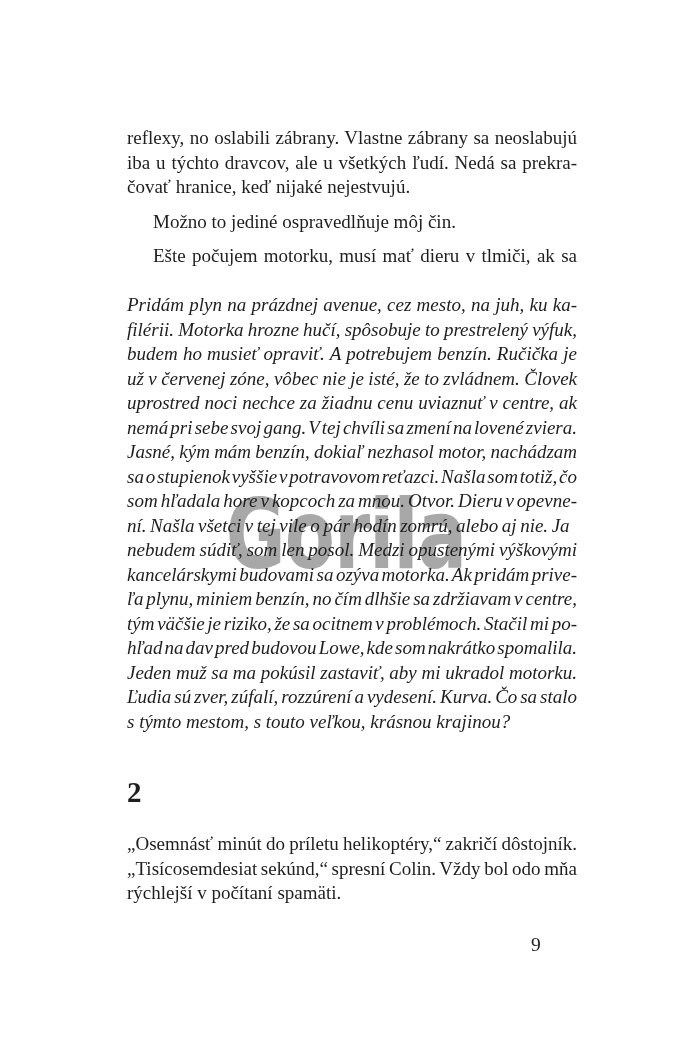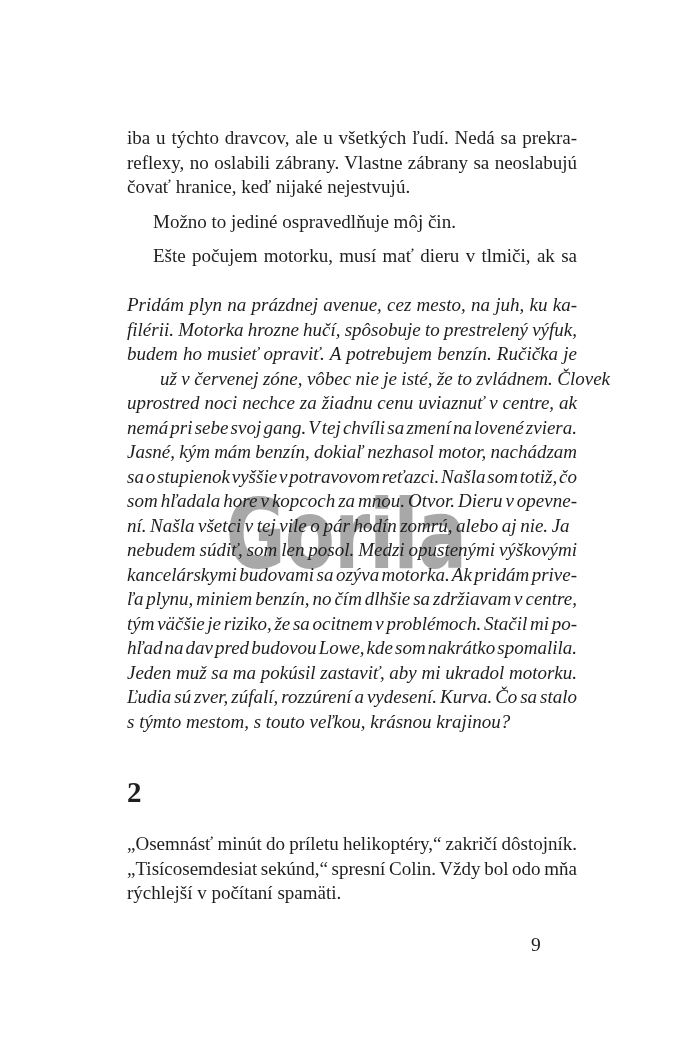--- a/index.html
+++ b/index.html
@@ -66,36 +66,36 @@
   }
 </style>
 </head>
 <body>
 
 <div id="book-page">
   <div id="watermark" style="color: rgb(168, 168, 168);">Gorila</div>
 
   <div id="text-block">
       <div class="paragraph roman">
+        <div class="line fit"><span style="word-spacing: 0.696429px;">reflexy, no oslabili zábrany. Vlastne zábrany sa neoslabujú</span></div>
         <div class="line fit"><span style="word-spacing: 1.08906px;">iba u týchto dravcov, ale u všetkých ľudí. Nedá sa prekra-</span></div>
-        <div class="line fit"><span style="word-spacing: 0.696429px;">reflexy, no oslabili zábrany. Vlastne zábrany sa neoslabujú</span></div>
         <div class="line"><span>čovať hranice, keď nijaké nejestvujú.</span></div>
       </div>
       <div class="paragraph roman">
         <div class="line indent"><span>Možno to jediné ospravedlňuje môj čin.</span></div>
       </div>
       <div class="paragraph roman">
         <div class="line indent fit"><span style="word-spacing: 1.59028px;">Ešte počujem motorku, musí mať dieru v tlmiči, ak sa</span></div>
       </div>
       <div class="spacer" style="height: 24.5px;"></div>
       <div class="paragraph italic">
         <div class="line fit"><span style="word-spacing: 0.517188px;">Pridám plyn na prázdnej avenue, cez mesto, na juh, ku ka-</span></div>
         <div class="line fit"><span style="word-spacing: -0.544643px;">filérii. Motorka hrozne hučí, spôsobuje to prestrelený výfuk,</span></div>
         <div class="line fit"><span style="word-spacing: 0.478516px;">budem ho musieť opraviť. A potrebujem benzín. Ručička je</span></div>
-        <div class="line fit"><span style="word-spacing: -0.338068px; margin-left: 33px;">už v červenej zóne, vôbec nie je isté, že to zvládnem. Človek</span></div>
+        <div class="line fit"><span style="word-spacing: -0.338068px;">už v červenej zóne, vôbec nie je isté, že to zvládnem. Človek</span></div>
         <div class="line fit"><span style="word-spacing: 0.220486px; margin-top: 25px;">uprostred noci nechce za žiadnu cenu uviaznuť v centre, ak</span></div>
         <div class="line fit"><span style="word-spacing: -2.57422px;">nemá pri sebe svoj gang. V tej chvíli sa zmení na lovené zviera.</span></div>
         <div class="line fit"><span style="word-spacing: -0.479911px; font-family: Liberation Serif, serif;">Jasné, kým mám benzín, dokiaľ nezhasol motor, nachádzam</span></div>
         <div class="line fit"><span style="word-spacing: -2.90469px;">sa o stupienok vyššie v potravovom reťazci. Našla som totiž, čo</span></div>
         <div class="line fit"><span style="word-spacing: -1.73906px;">som hľadala hore v kopcoch za mnou. Otvor. Dieru v opevne-</span></div>
         <div class="line fit"><span style="word-spacing: -1.1863px;">ní. Našla všetci v tej vile o pár hodín zomrú, alebo aj nie. Ja</span></div>
         <div class="line fit"><span style="word-spacing: -0.852679px; margin-top: 28px;">nebudem súdiť, som len posol. Medzi opustenými výškovými</span></div>
         <div class="line fit"><span style="word-spacing: -2.30134px;">kancelárskymi budovami sa ozýva motorka. Ak pridám prive-</span></div>
         <div class="line fit"><span style="word-spacing: -1.79531px;">ľa plynu, miniem benzín, no čím dlhšie sa zdržiavam v centre,</span></div>
         <div class="line fit"><span style="word-spacing: -2.0554px; margin-top: 36px;">tým väčšie je riziko, že sa ocitnem v problémoch. Stačil mi po-</span></div>

